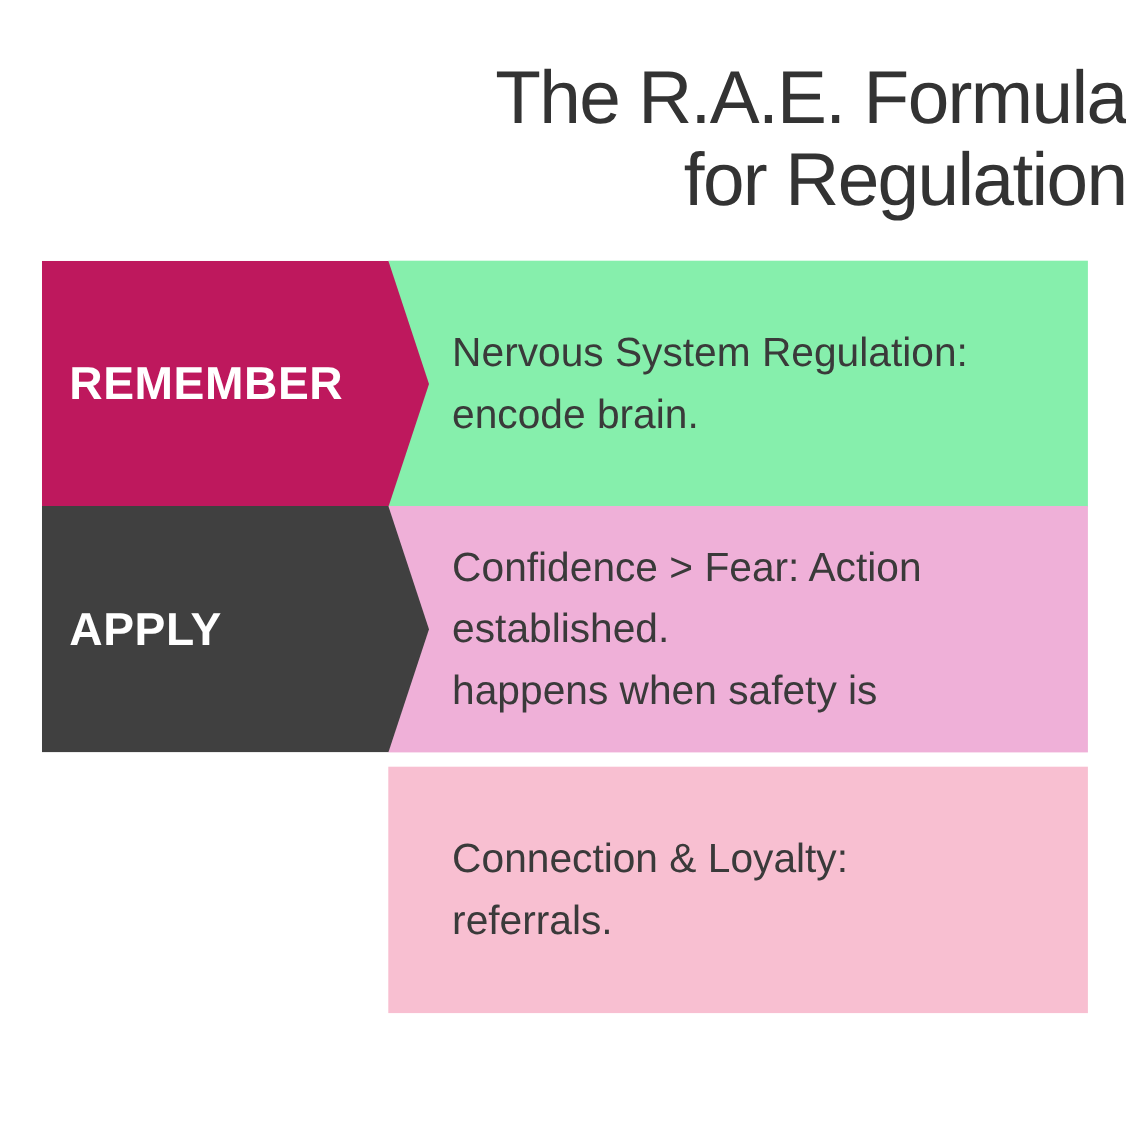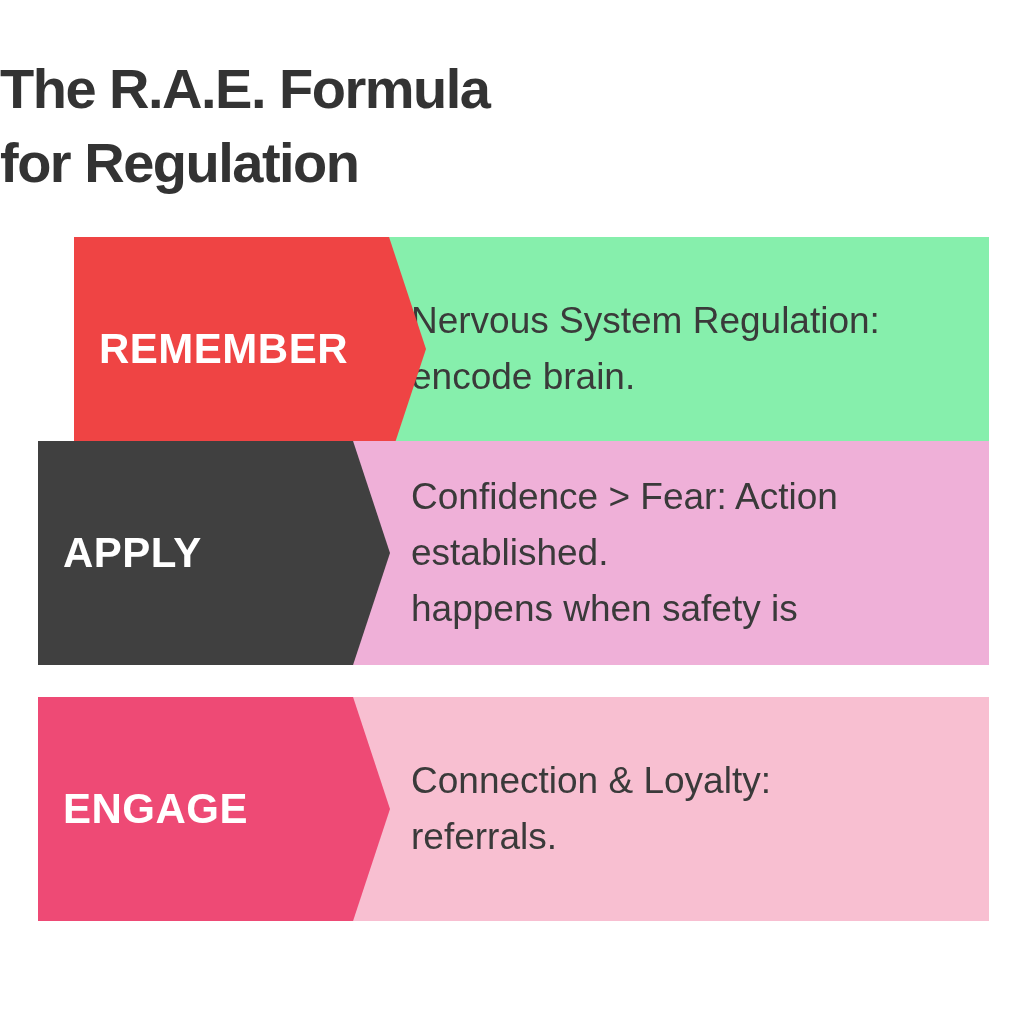--- a/index.html
+++ b/index.html
@@ -10,35 +10,35 @@
     background: #ffffff;
     font-family: "Liberation Sans", sans-serif;
     overflow: hidden;
   }
   .title {
     position: absolute;
     top: 52px;
     left: 0;
     width: 100%;
     margin: 0;
-    text-align: left;
-    font-size: 56px;
+    text-align: right;
+    font-size: 68px;
     line-height: 74px;
-    font-weight: 700;
+    font-weight: 400;
     letter-spacing: -1.5px;
     color: #333333;
   }
   .row {
     position: absolute;
     left: 38px;
     width: 951px;
     height: 224px;
   }
   .row-1 { top: 237px; }
-  .row-2 { top: 441px; border-radius: 28px; }
+  .row-2 { top: 460px; border-radius: 28px; }
   .row-3 { top: 697px; }
   .light-panel {
     position: absolute;
     left: 315px;
     right: 0;
     top: 0;
     bottom: 0;
     display: flex;
     align-items: center;
   }
@@ -78,21 +78,21 @@
     <span>for Regulation</span>
   </h1>
 
   <div class="row row-1">
     <div class="light-panel" style="background: #86efac;">
       <div class="desc">
         <div>Nervous System Regulation:</div>
         <div>encode brain.</div>
       </div>
     </div>
-    <div class="arrow-block" style="background: #ef4444; margin-left: 36px;">
+    <div class="arrow-block" style="background: #be185d;">
       <span class="arrow-label">REMEMBER</span>
     </div>
   </div>
 
   <div class="row row-2">
     <div class="light-panel" style="background: rgb(239, 176, 216);">
       <div class="desc">
         <div>Confidence &gt; Fear: Action</div>
         <div>established.</div>
         <div>happens when safety is</div>
@@ -103,18 +103,15 @@
     </div>
   </div>
 
   <div class="row row-3">
     <div class="light-panel" style="background: rgb(248, 191, 209);">
       <div class="desc">
         <div>Connection &amp; Loyalty:</div>
         <div>referrals.</div>
       </div>
     </div>
-    <div class="arrow-block" style="background: rgb(238, 74, 117);">
-      <span class="arrow-label">ENGAGE</span>
-    </div>
   </div>
 
 </div>
 
 </body></html>

